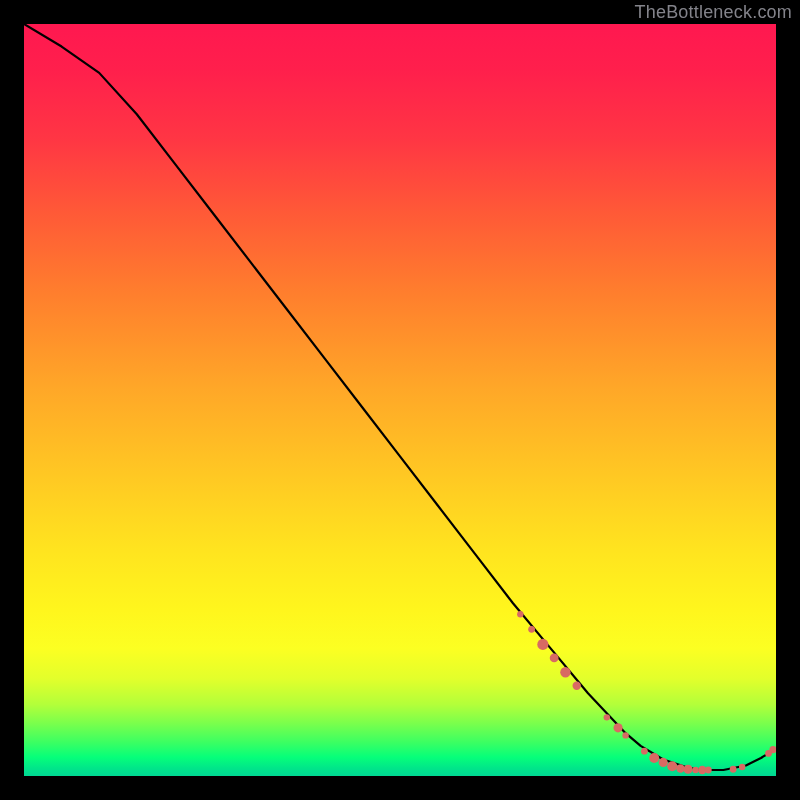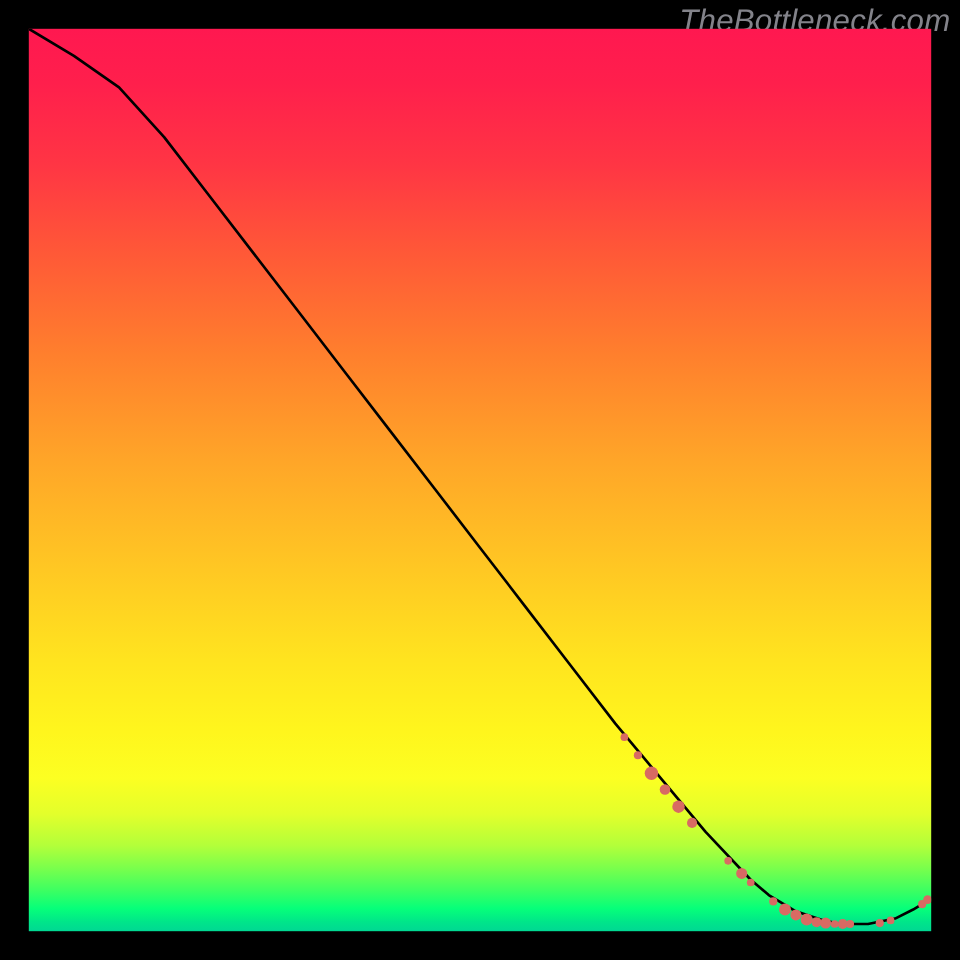--- a/index.html
+++ b/index.html
@@ -40,26 +40,25 @@
       #06ff7a 97.5%,
       #00e58a 99%,
       #00d893 100%
     );
   }
   .watermark {
     position: absolute;
     top: 2px;
     right: 8px;
     font-family: Arial, Helvetica, sans-serif;
-    font-size: 26px;
+    font-size: 18px;
     font-weight: 400;
     color: #83838a;
     letter-spacing: 0.2px;
     user-select: none;
-    font-style: italic;
   }
   svg.curve {
     position: absolute;
     inset: 0;
     width: 100%;
     height: 100%;
   }
 </style>
 </head>
 <body>

